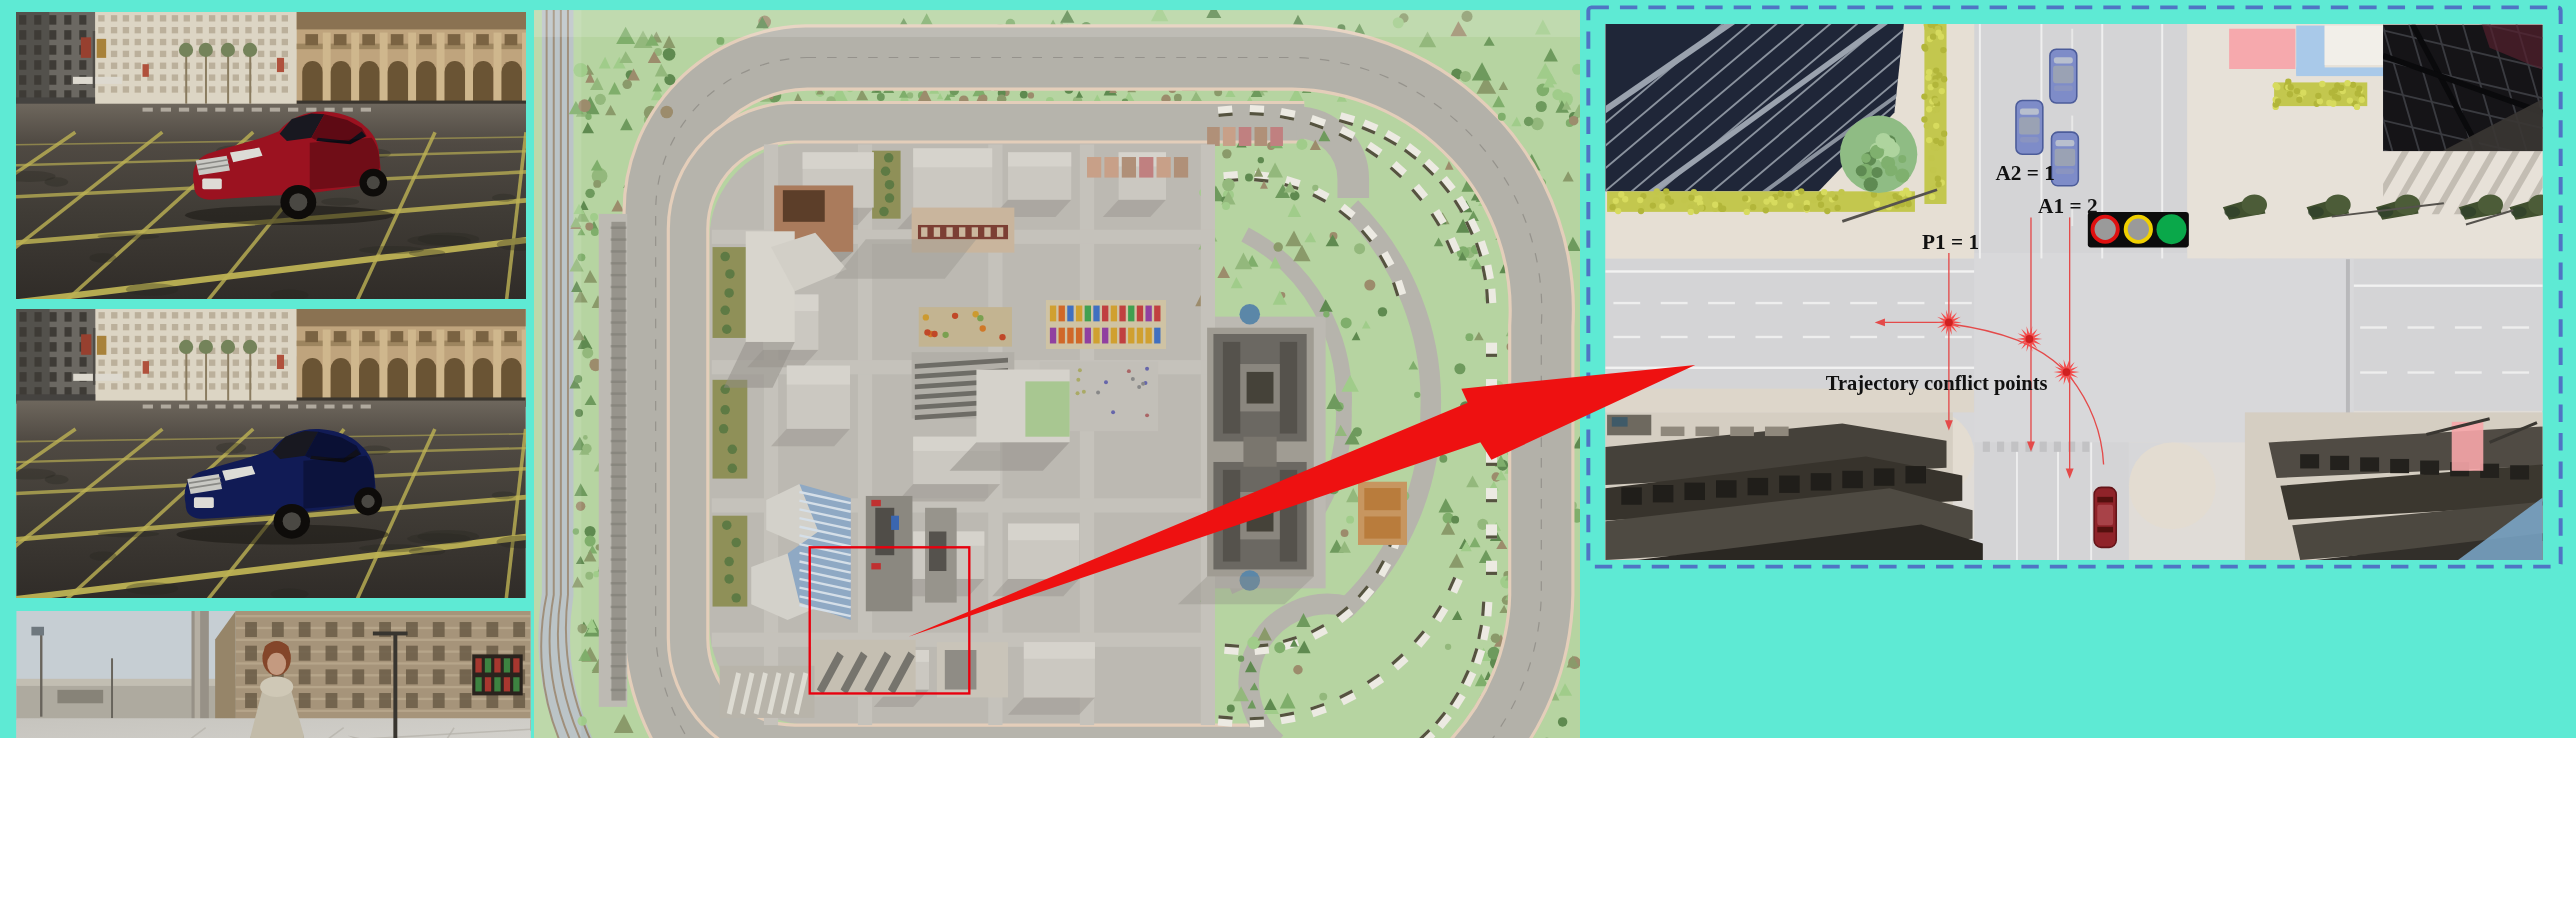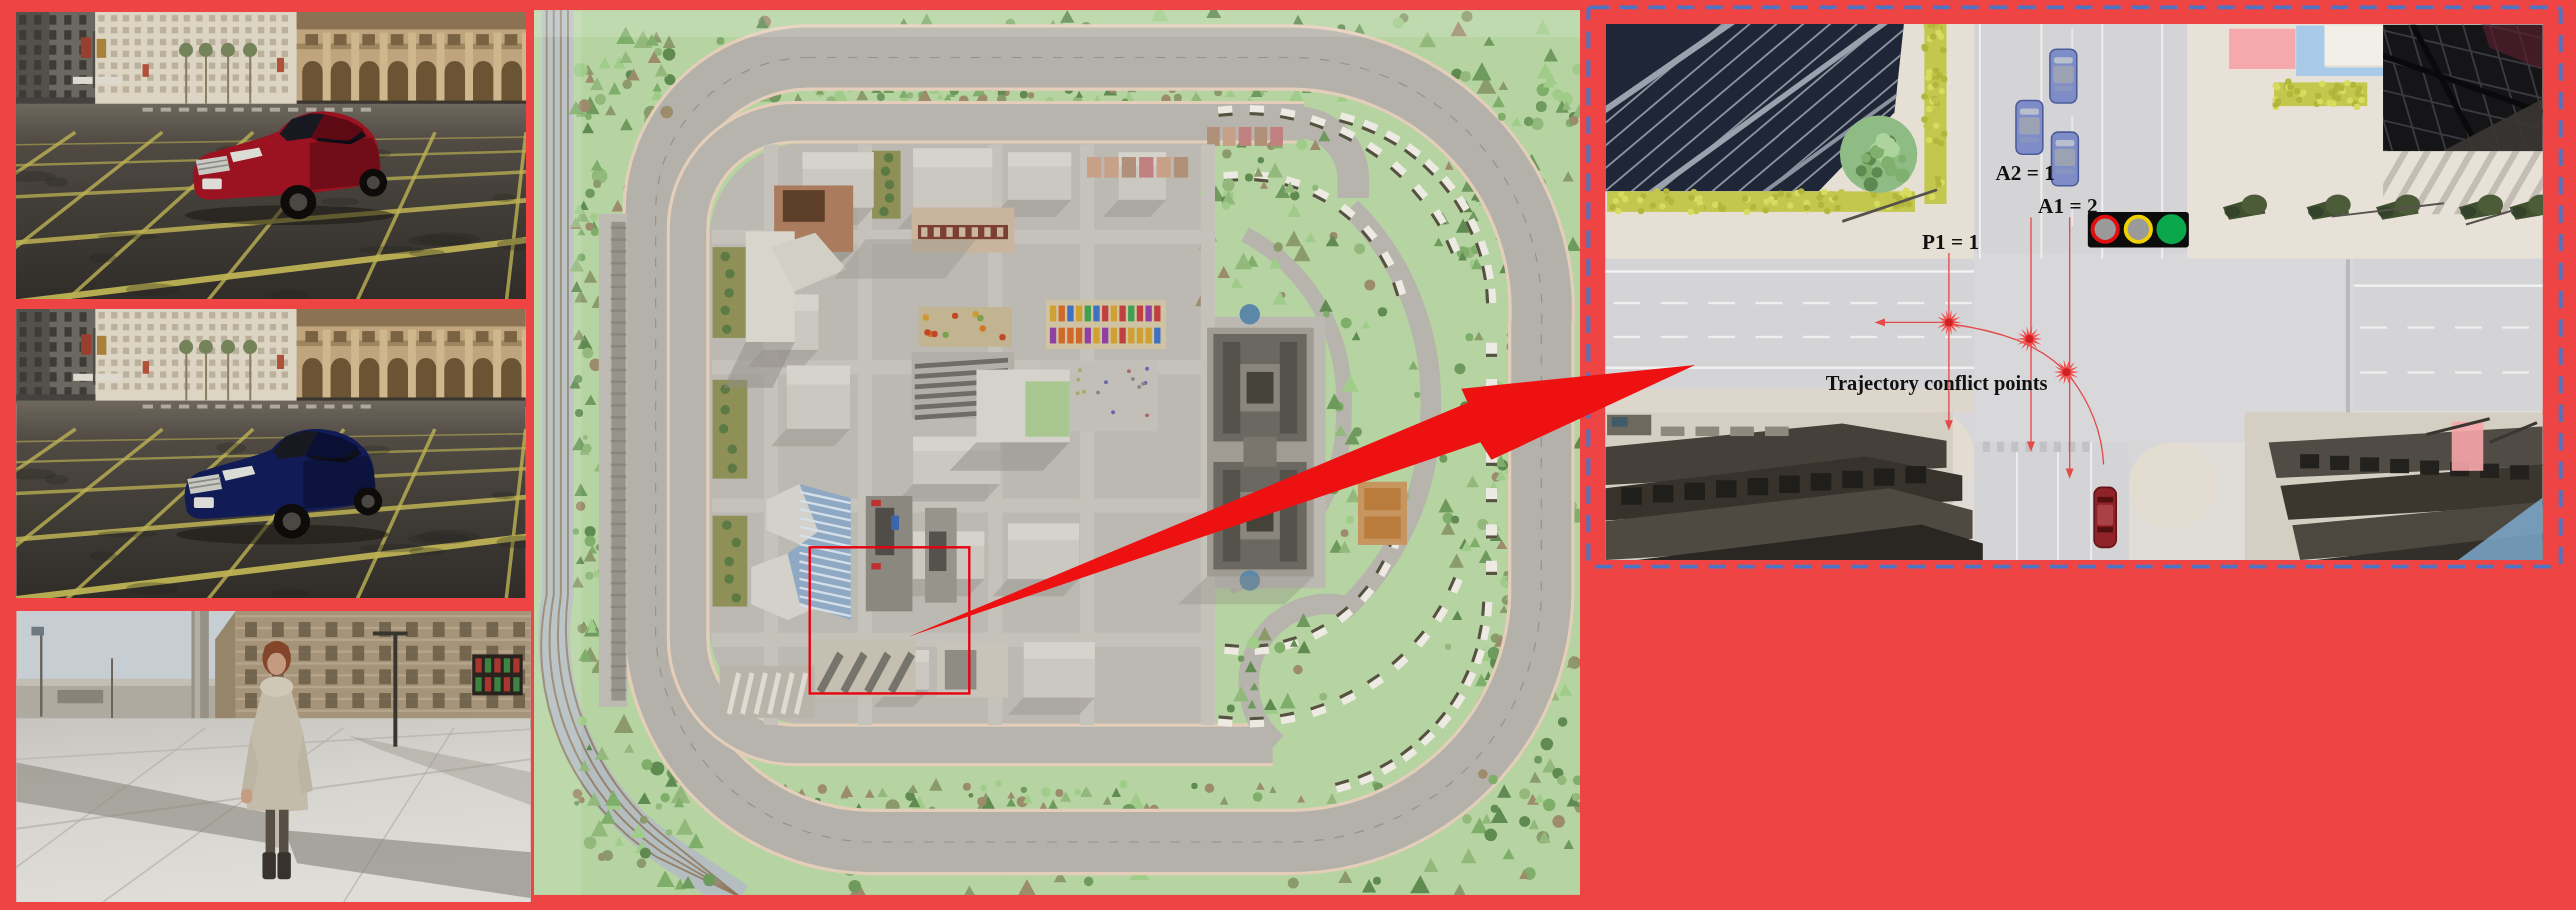--- a/index.html
+++ b/index.html
@@ -1,14 +1,14 @@
 <!DOCTYPE html>
 <html style="font-size:12.6px"><head><meta charset="utf-8"><style>
 html,body{margin:0;padding:0;background:#ffffff;}
-#root{position:relative;width:2576px;height:910px;background:#ef4444;overflow:hidden;
+#root{position:relative;width:2576px;height:738px;background:#5eead4;overflow:hidden;
 font-family:"Liberation Serif",serif;text-align:right;}
 .abs{position:absolute;}
 </style></head><body>
 <div id="root">
 <svg class="abs" style="left:16px;top:12px" width="510" height="287" viewBox="0 0 645 363">
       <defs>
         <linearGradient id="roada" x1="0" y1="0" x2="0" y2="1">
           <stop offset="0" stop-color="#6e675d"></stop>
           <stop offset="0.2" stop-color="#504a43"></stop>
           <stop offset="0.55" stop-color="#403c36"></stop>

